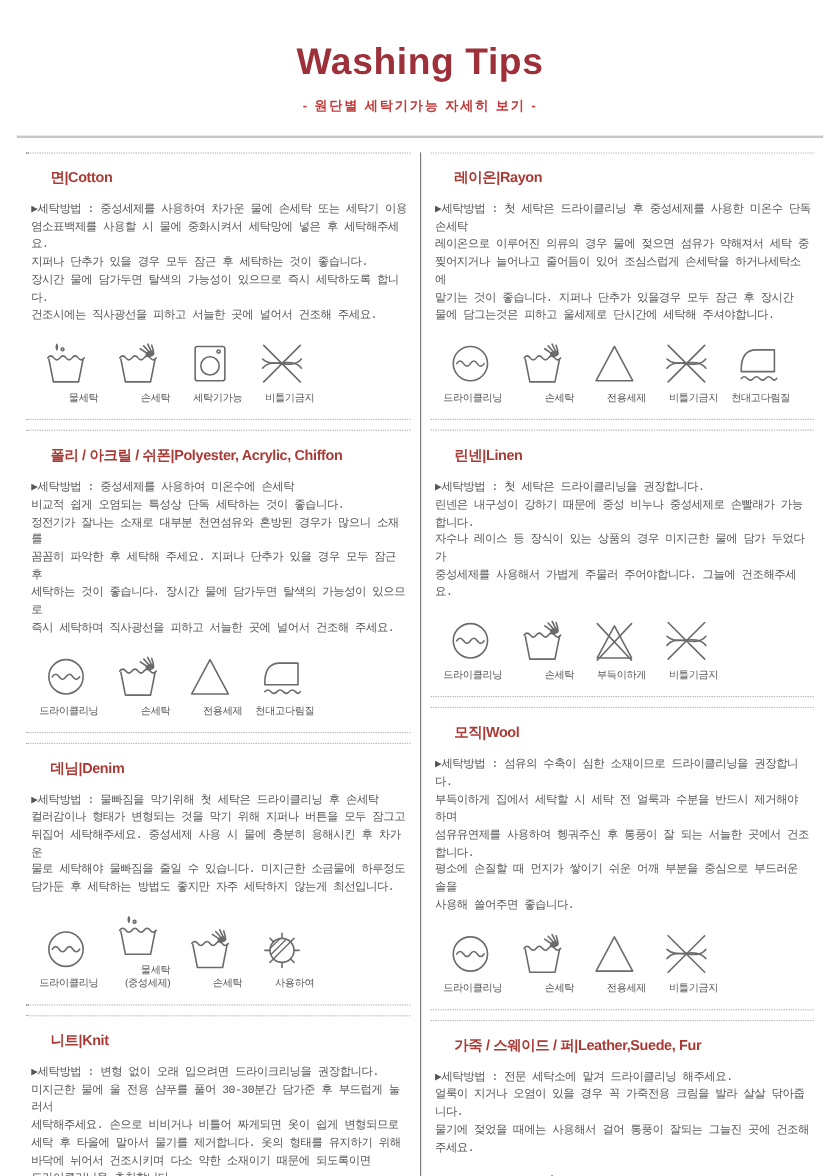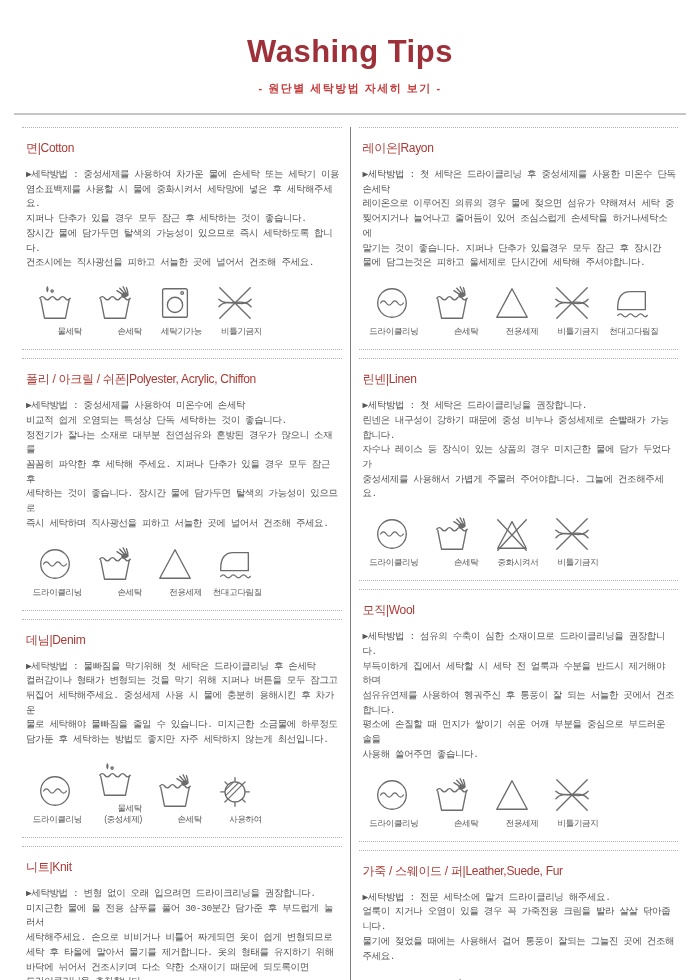--- a/index.html
+++ b/index.html
@@ -19,21 +19,21 @@
     letter-spacing:1.5px;
   }
   .top-rule{border-top:2px solid #c6c6c6;margin-top:17px;}
   .columns{display:flex;align-items:stretch;margin-top:12px;min-height:716px;}
   .col{flex:1 1 0;min-width:0;padding:0 8px;}
   .v-divider{width:1px;background:#7d7d7d;flex:0 0 1px;}
   section.section{
     border-top:1px dotted #b3b3b3;border-bottom:1px dotted #b3b3b3;
     margin-bottom:8px;padding:10px 2px 12px 4px;
   }
-  .sec-title{font-size:12px;font-weight:normal;color:#aa3a35;margin:2px 0 11px 0;letter-spacing:-0.3px;}
+  .sec-title{font-size:12px;font-weight:bold;color:#aa3a35;margin:2px 0 11px 16px;letter-spacing:-0.3px;}
   .sec-body{
     font-size:9.5px;color:#555555;line-height:1.55;margin:0 0 10px 0;
     white-space:pre-line;letter-spacing:-0.4px;font-family:Liberation Mono, monospace;
   }
   .icon-row{display:flex;align-items:flex-end;gap:6px;padding:2px 0 0 2px;}
   .icon-block{text-align:center;flex:0 0 auto;min-width:54px;}
   .icon-block svg{display:block;margin:0 auto;}
   .icon-label{
     font-size:8.5px;color:#555555;margin-top:3px;white-space:pre-line;
     line-height:1.3;letter-spacing:-0.3px;text-align:right;
@@ -44,21 +44,21 @@
   }
   .note-mark{color:#cc3333;font-weight:bold;}
   .note-text{white-space:pre-line;}
 </style>
 </head>
 <body>
 
 <div class="page">
   <header>
     <h1 class="title">Washing Tips</h1>
-    <div class="subtitle">- 원단별 세탁방법 자세히 보기 -</div>
+    <div class="subtitle">- 원단별 세탁기가능 자세히 보기 -</div>
   </header>
   <div class="top-rule"></div>
   <div class="columns">
     <div class="col" id="col-left">
         <section class="section">
           <h2 class="sec-title">면|Cotton</h2>
           <p class="sec-body">▶세탁방법 : 중성세제를 사용하여 차가운 물에 손세탁 또는 세탁기 이용
 염소표백제를 사용할 시 물에 중화시켜서 세탁망에 넣은 후 세탁해주세요.
 지퍼나 단추가 있을 경우 모두 잠근 후 세탁하는 것이 좋습니다.
 장시간 물에 담가두면 탈색의 가능성이 있으므로 즉시 세탁하도록 합니다.
@@ -372,21 +372,21 @@
               <div class="icon-label">손세탁</div>
             </div>
             <div class="icon-block">
               <div>
                 <svg viewBox="0 0 44 42" width="42" height="40" fill="none" stroke="#6b6b6b" stroke-width="1.4" stroke-linecap="round" stroke-linejoin="round" xmlns="http://www.w3.org/2000/svg">
                   <path d="M22 8 L37 36 L7 36 Z"></path>
                   <path d="M7 6 L37 38"></path>
                   <path d="M37 6 L7 38"></path>
                 </svg>
               </div>
-              <div class="icon-label">중화시켜서</div>
+              <div class="icon-label">부득이하게</div>
             </div>
             <div class="icon-block">
               <div>
                 <svg viewBox="0 0 44 42" width="42" height="40" fill="none" stroke="#6b6b6b" stroke-width="1.4" stroke-linecap="round" stroke-linejoin="round" xmlns="http://www.w3.org/2000/svg">
                   <path d="M5 17 C14 26 30 14 39 25"></path>
                   <path d="M5 25 C14 14 30 28 39 17"></path>
                   <path d="M6 5 L38 37"></path>
                   <path d="M38 5 L6 37"></path>
                 </svg>
               </div>

